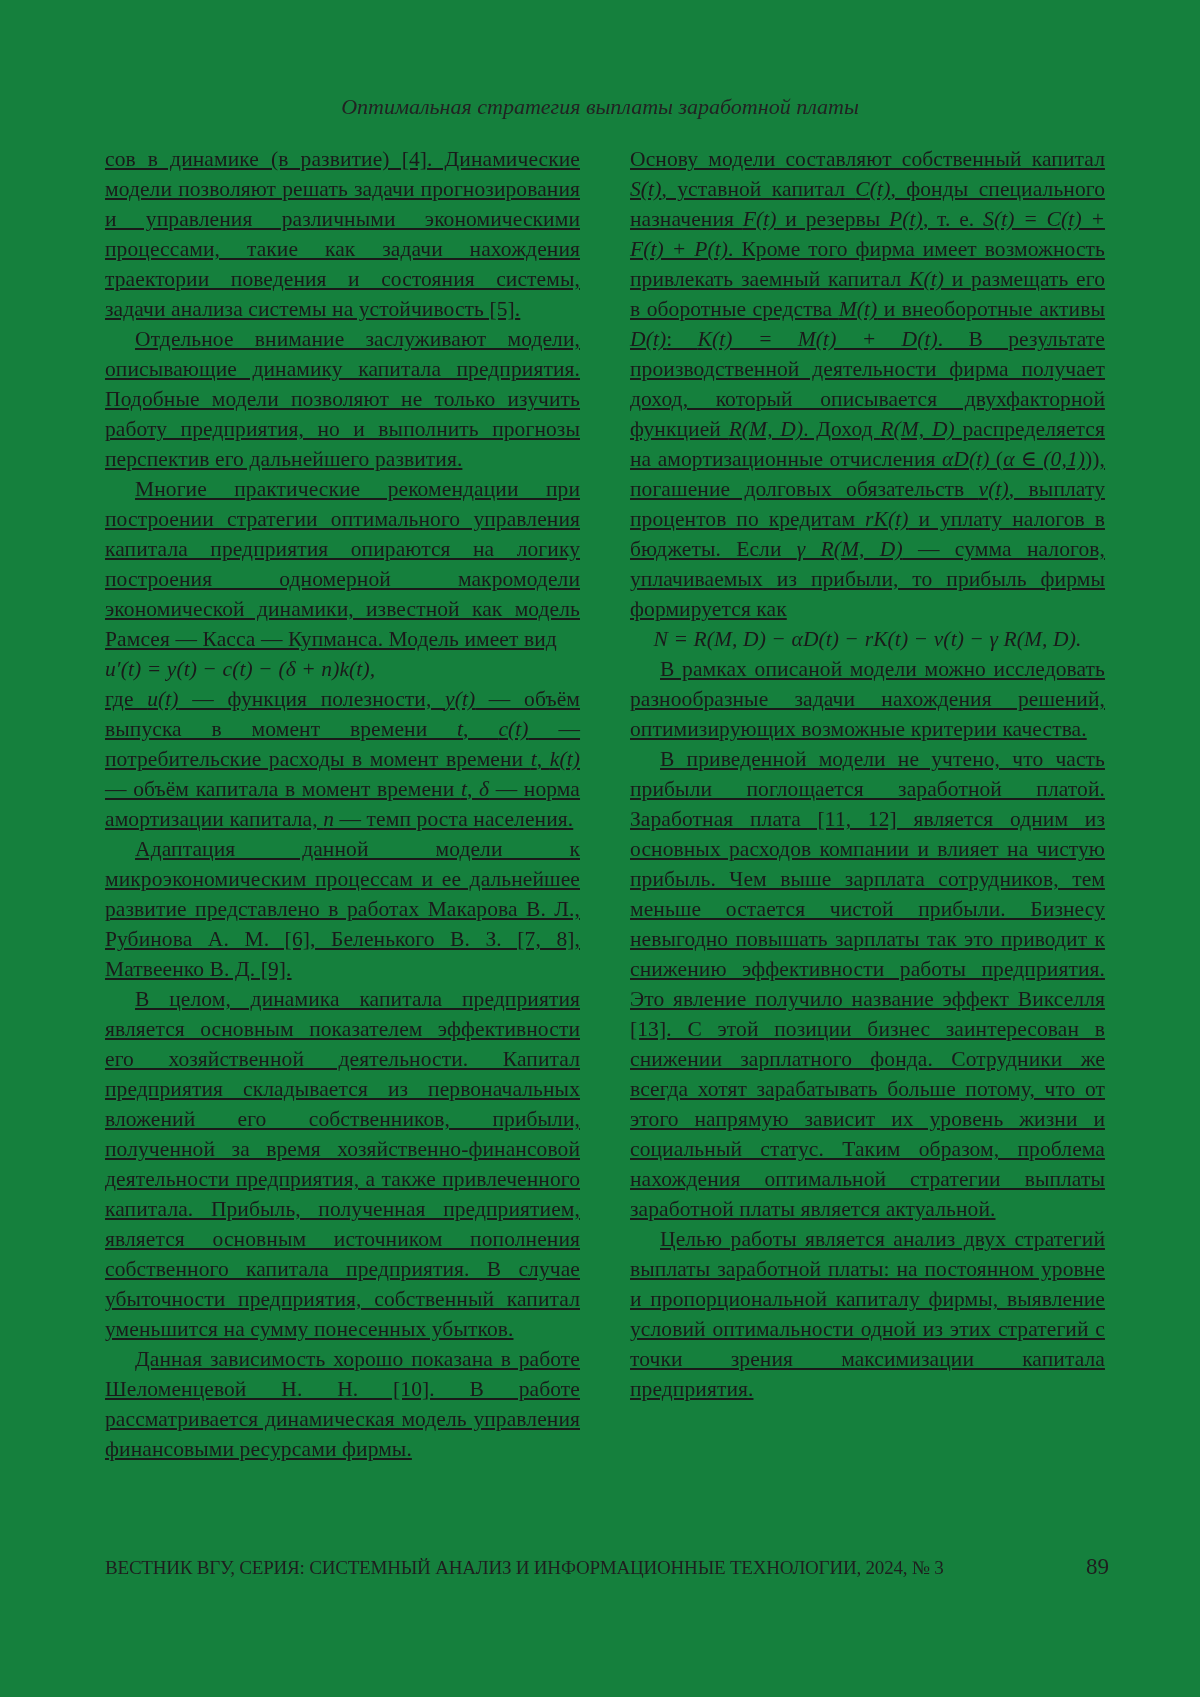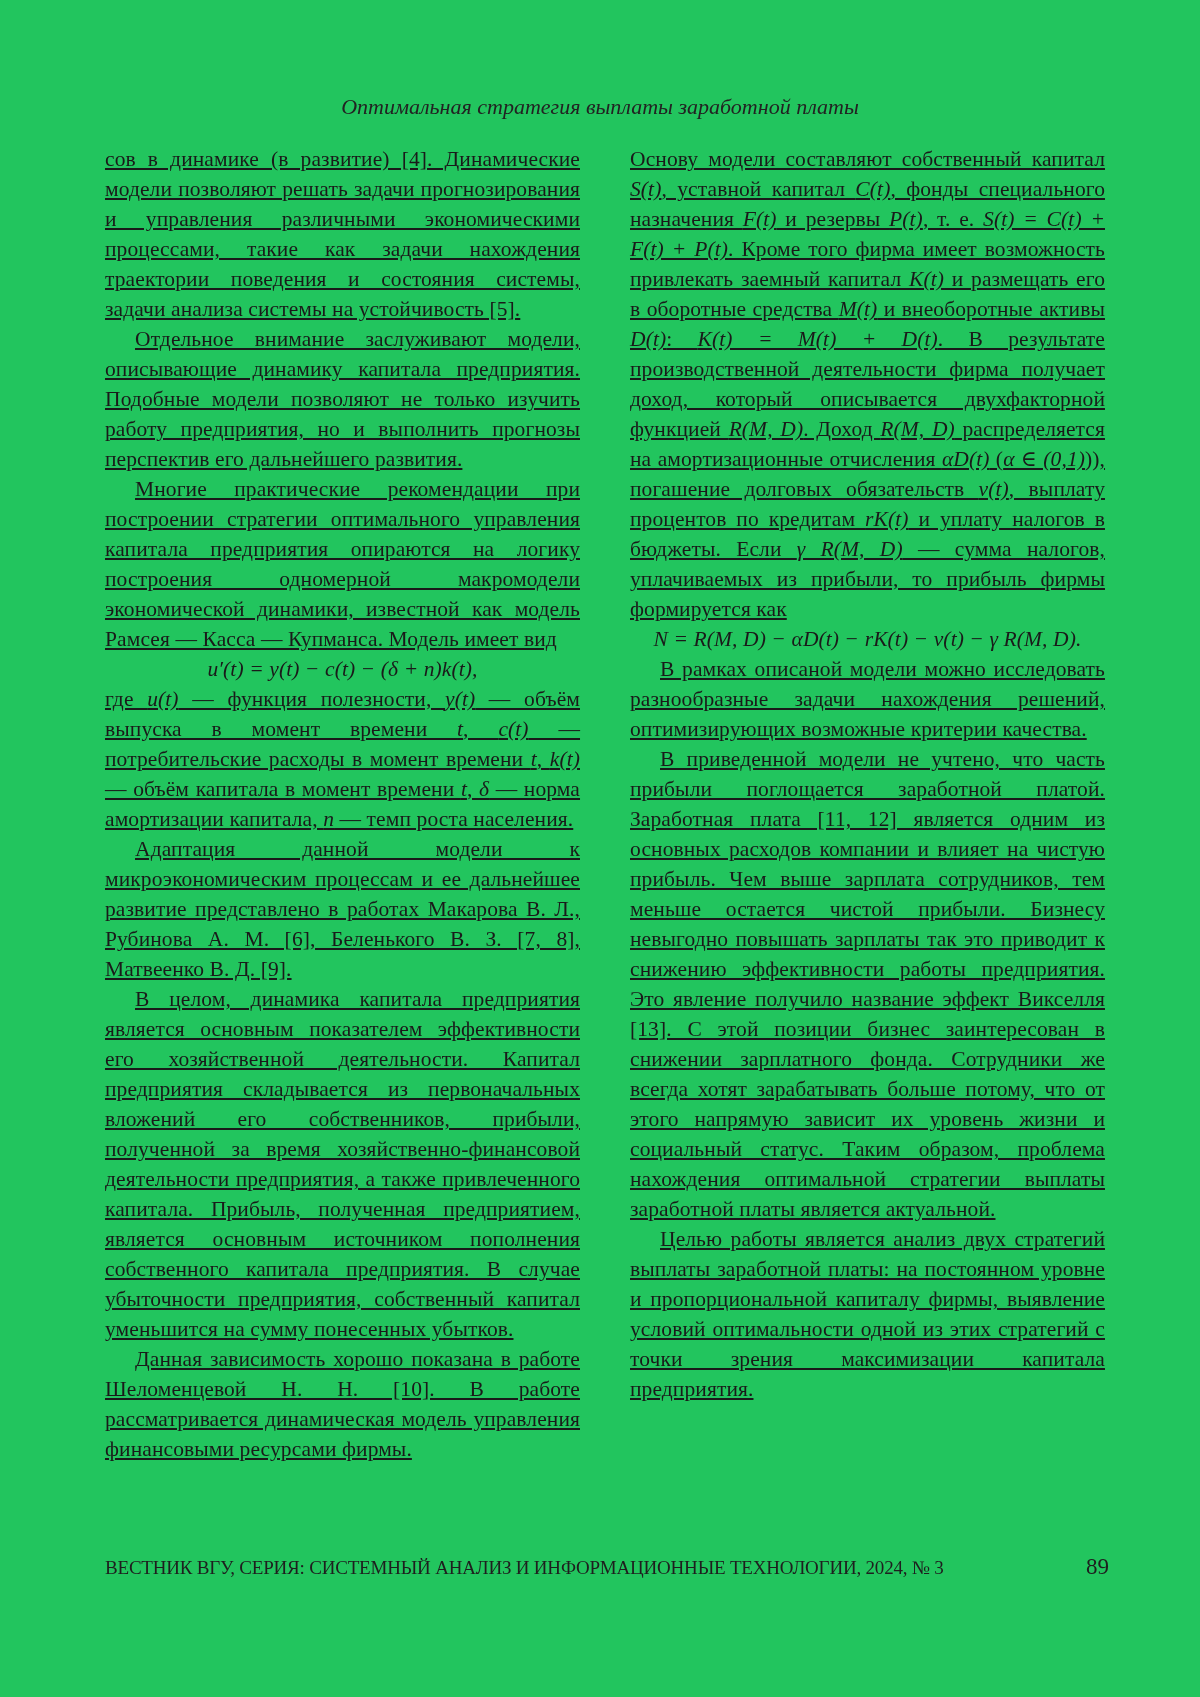--- a/index.html
+++ b/index.html
@@ -1,19 +1,19 @@
 <!DOCTYPE html>
 <html lang="ru"><head>
 <meta charset="utf-8">
 <style>
   html,body{margin:0;padding:0;background:#e8e8e8;}
   .page{
     position:relative;
     width:1200px;height:1697px;
-    background:#22c55e;
+    background:#15803d;
     margin:0 auto;
     font-family:"Liberation Serif","DejaVu Serif",serif;
     color:#1a1a1a;
     overflow:hidden;
   }
   .running-head{
     position:absolute;top:94px;left:0;right:0;
     text-align:center;
     font-style:italic;
     font-size:22px;
@@ -28,21 +28,21 @@
     width:475px;
     text-align:justify;
     font-size:21.5px;
     line-height:30px;
     letter-spacing:0.1px;
   }
   .para{margin:0;text-decoration:underline;}
   .para.indent{text-indent:30px;}
   .formula{
     margin:0;
-    text-align:center;
+    text-align:left;
     line-height:30px;
   }
   .formula.left{text-align:center;}
   .math{font-style:italic;}
   .footer{
     position:absolute;
     left:105px;right:91px;top:1554px;
     display:flex;justify-content:space-between;align-items:baseline;
   }
   .journal{

